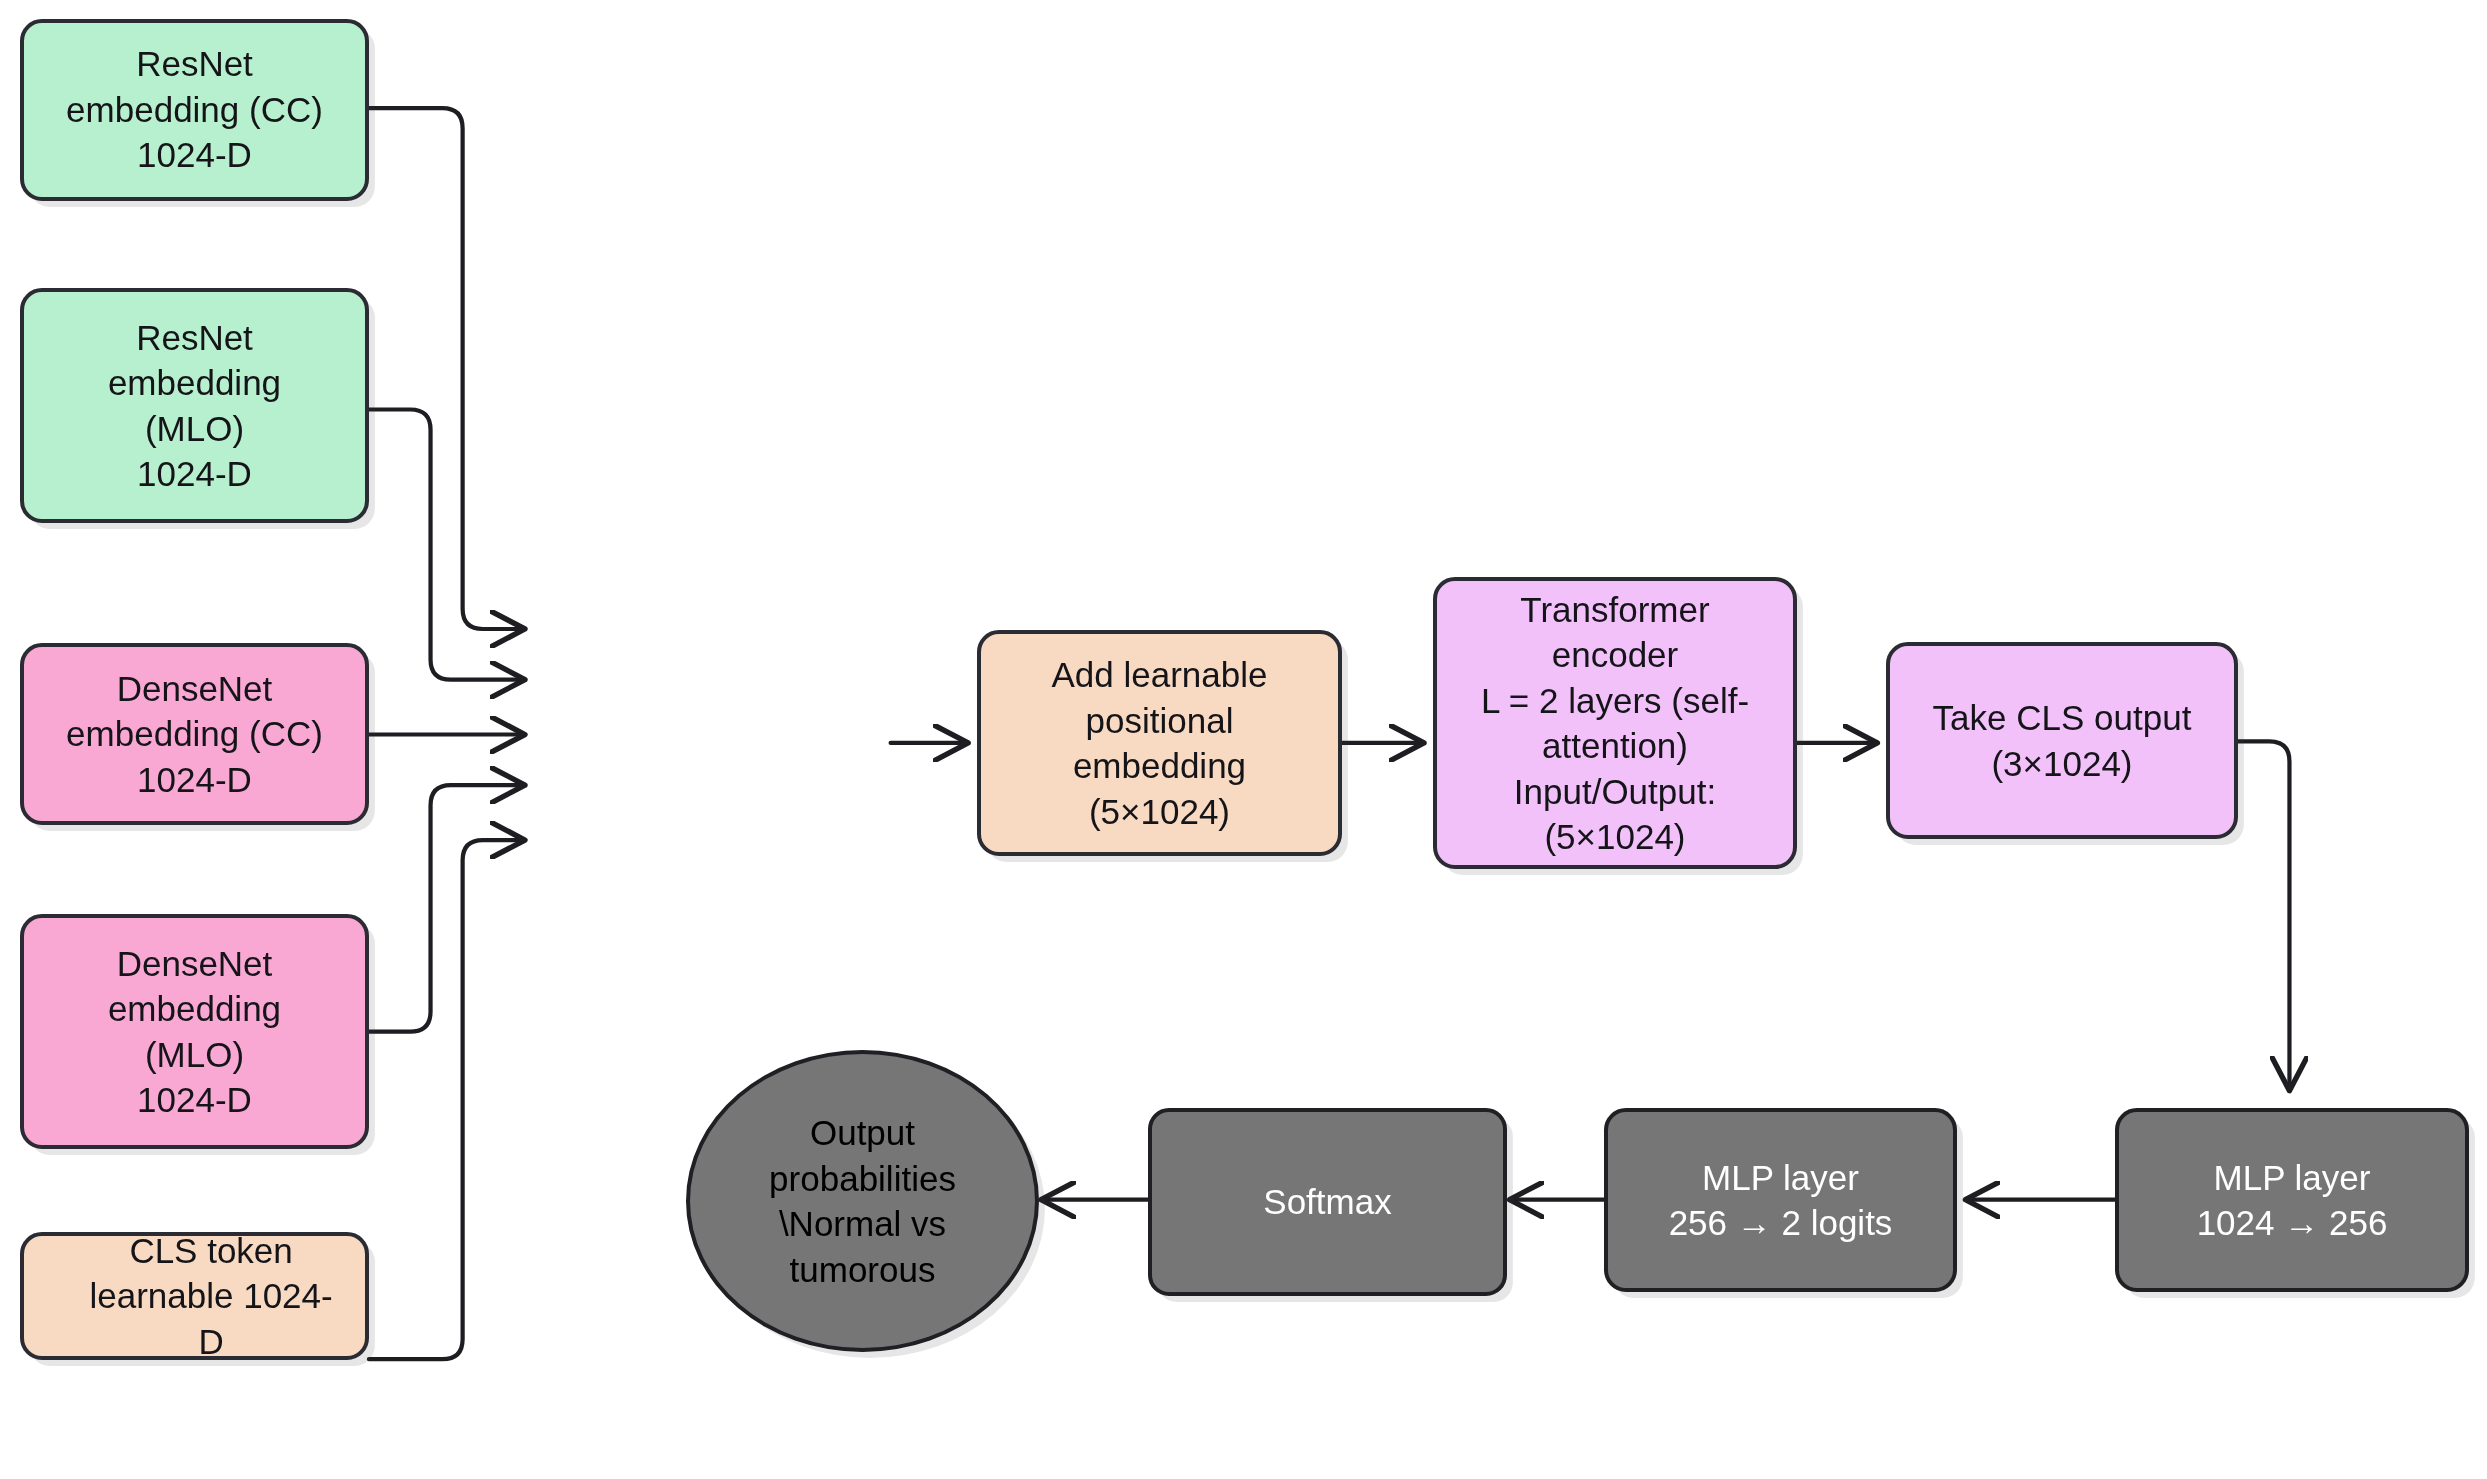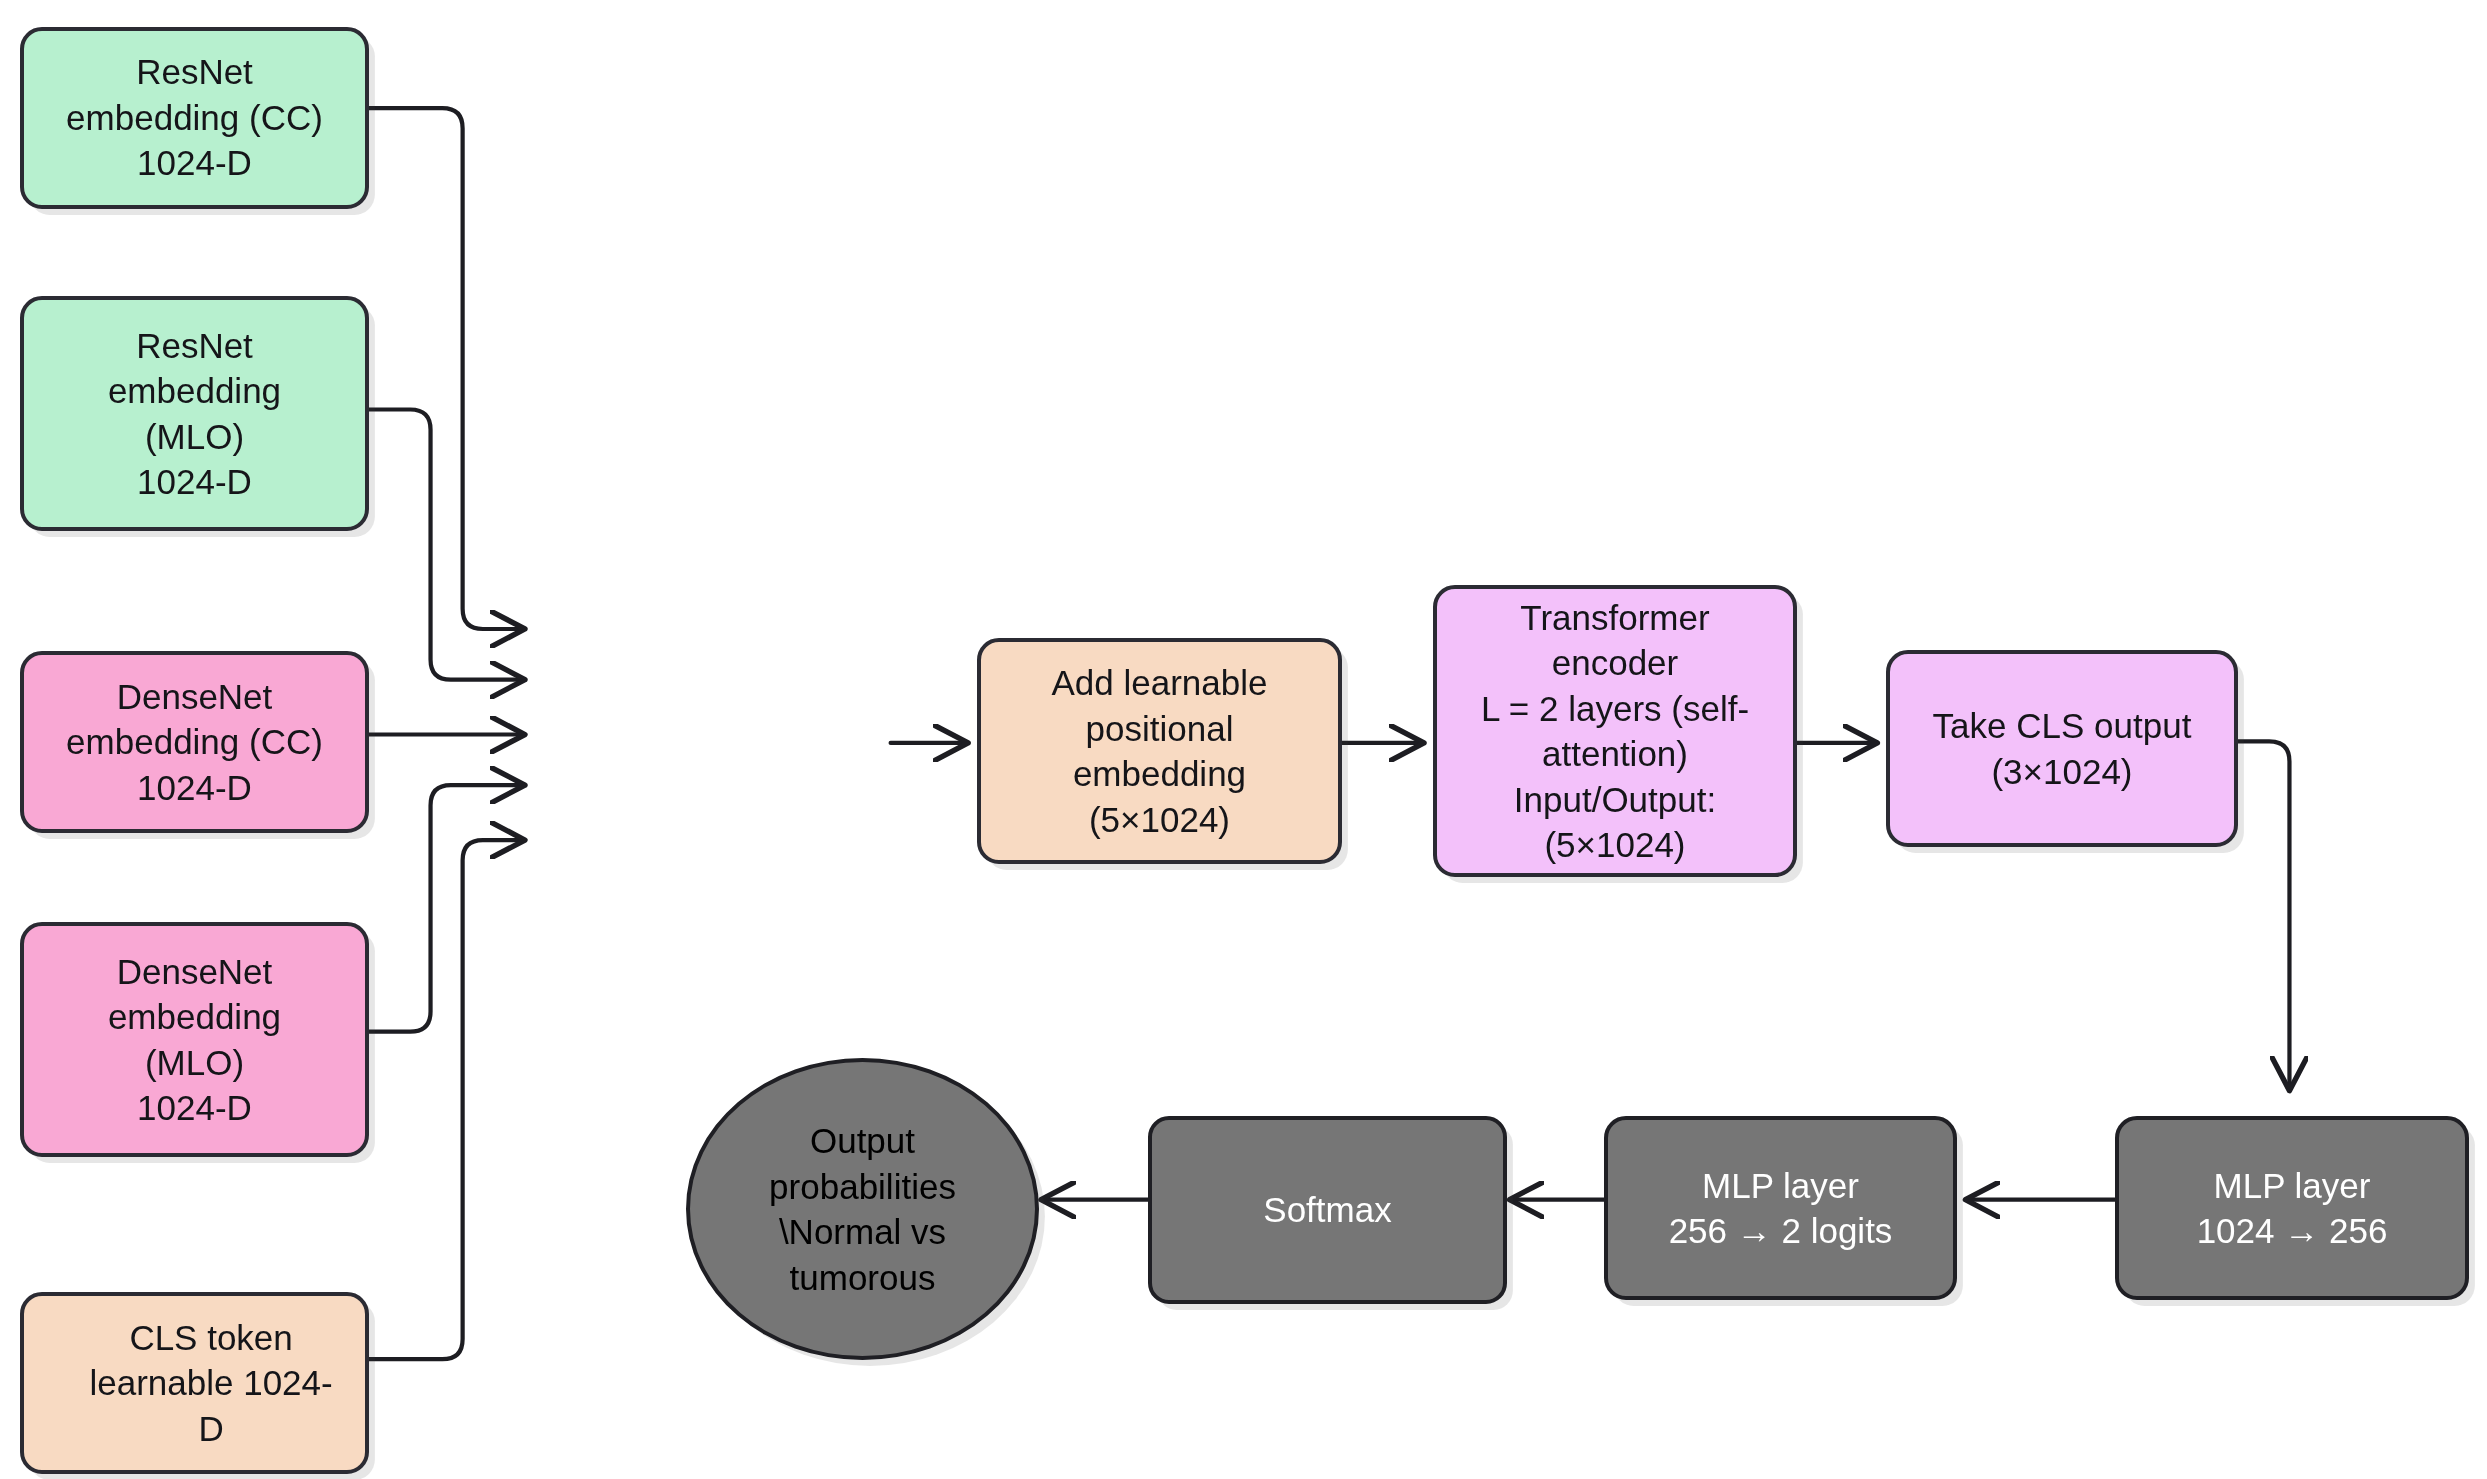--- a/index.html
+++ b/index.html
@@ -35,21 +35,20 @@
     text-align: center;
     border: 4.2px solid #2b2b33;
     border-radius: 22px;
     font-size: 35px;
     line-height: 1.30;
     color: #151519;
     padding: 5px 11.8px;
     white-space: pre-line;
     box-shadow: 7.6px 7.6px 0 -1.7px rgba(60,60,60,0.13);
     z-index: 2;
-    margin-top: 8px;
   }
   .node-label {
     display: block;
     width: 100%;
     white-space: pre-line;
   }
   .n-green  { background: #b7f0cf; }
   .n-blue   { background: #f9a8d4; }
   .n-orange { background: #f8dac2; }
   .n-pink   { background: #f3c1fa; }
@@ -119,21 +118,21 @@
 1024-D</span>
   </div>
 
   <div class="node n-blue" style="left:20px; top:914px; width:349px; height:235px;">
     <span class="node-label">DenseNet
 embedding
 (MLO)
 1024-D</span>
   </div>
 
-  <div class="node n-orange" style="left:20px; top:1284px; width:349px; height:182px;padding-left:45px;">
+  <div class="node n-orange" style="left:20px; top:1232px; width:349px; height:128px;padding-left:45px;">
     <span class="node-label">CLS token
 learnable 1024-
 D</span>
   </div>
 
 
   <div class="node n-orange" style="left:977px; top:630px; width:365px; height:226px;">
     <span class="node-label">Add learnable
 positional
 embedding

